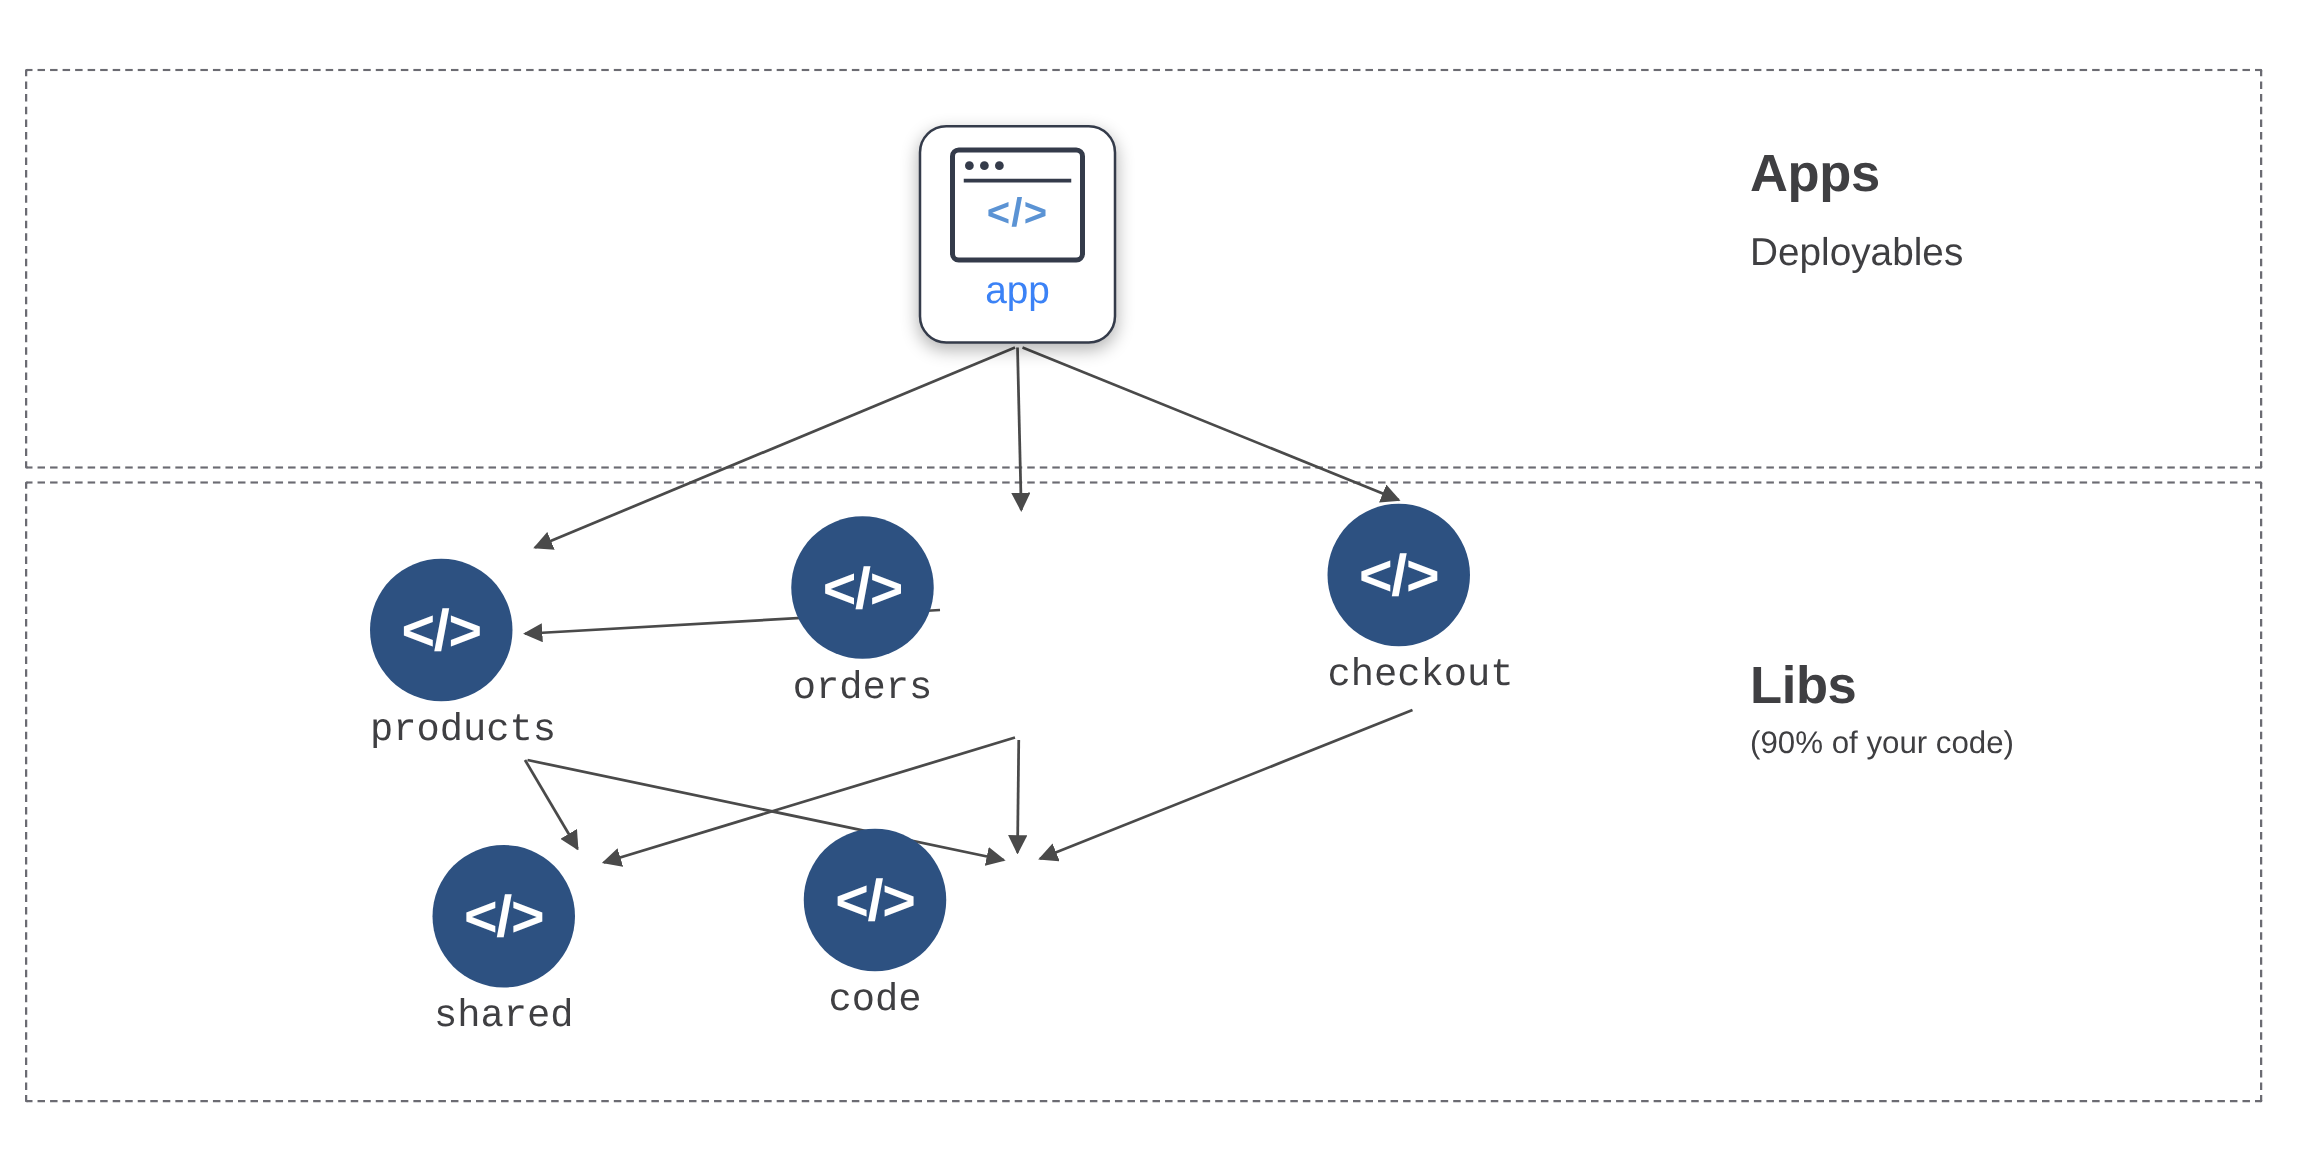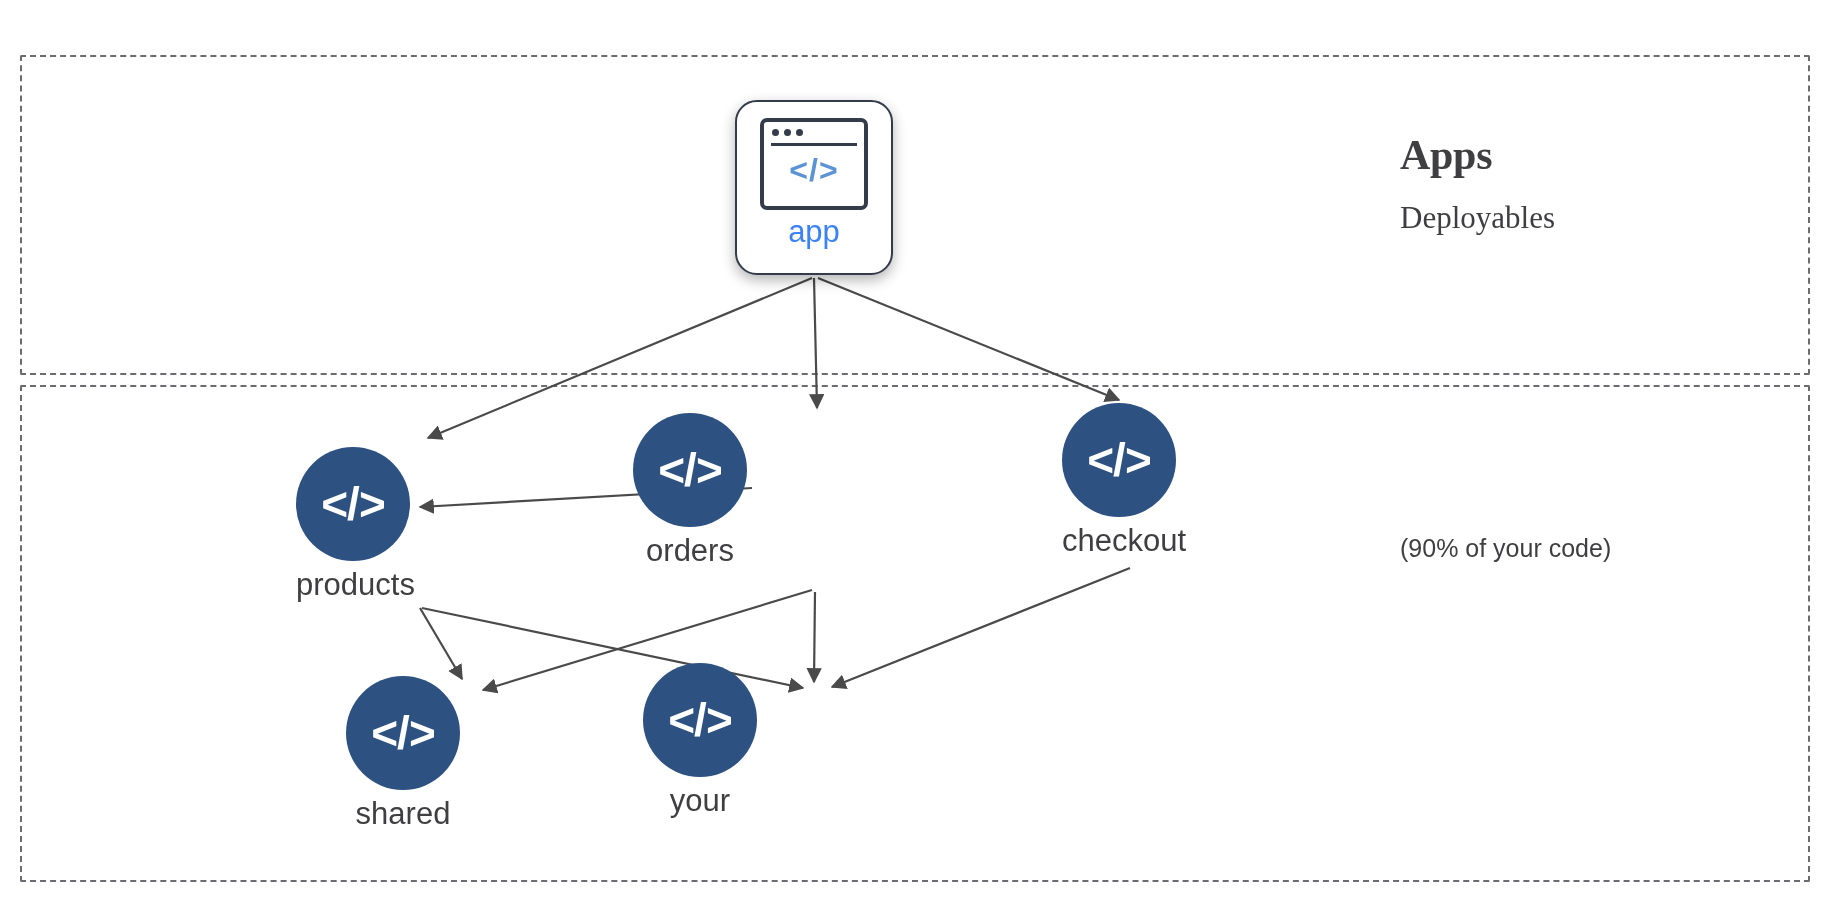--- a/index.html
+++ b/index.html
@@ -24,21 +24,21 @@
     border-radius: 2px;
   }
   #zone-apps { left: 20px; top: 55px; width: 1790px; height: 320px; }
   #zone-libs { left: 20px; top: 385px; width: 1790px; height: 497px; }
 
   .zone-caption {
     position: absolute;
     color: #3f3f42;
     line-height: 1.1;
   }
-  #caption-apps { left: 1400px; top: 132px; font-family: Liberation Serif, serif; }
+  #caption-apps { left: 1400px; top: 116px; }
   #caption-libs { left: 1400px; top: 525px; }
   .zone-title {
     font-size: 42px;
     font-weight: bold;
     letter-spacing: -0.3px;
     color: #3f3f42;
   }
   .zone-sub {
     font-size: 31px;
     font-weight: normal;
@@ -123,20 +123,21 @@
     font-weight: bold;
     letter-spacing: -1px;
     font-family: "Liberation Sans", sans-serif;
   }
   .lib-label {
     text-align: center;
     font-size: 31px;
     color: #3f3f42;
     margin-top: 6px;
     white-space: nowrap;
+    font-family: Liberation Mono, monospace;
   }
   #node-products { left: 296px; top: 447px; }
   #node-orders   { left: 633px; top: 413px; }
   #node-checkout { left: 1062px; top: 403px; }
   #node-shared   { left: 346px; top: 676px; }
   #node-core     { left: 643px; top: 663px; }
 
   #edges {
     position: absolute;
     left: 0; top: 0;
@@ -201,25 +202,26 @@
     <div class="lib-label">checkout</div>
   </div>
 
   <div class="lib-node" id="node-shared">
     <div class="lib-circle">&lt;/&gt;</div>
     <div class="lib-label">shared</div>
   </div>
 
   <div class="lib-node" id="node-core">
     <div class="lib-circle">&lt;/&gt;</div>
-    <div class="lib-label">your</div>
+    <div class="lib-label">code</div>
   </div>
 
   <div class="zone-caption" id="caption-apps">
     <div class="zone-title">Apps</div>
     <div class="zone-sub">Deployables</div>
   </div>
 
   <div class="zone-caption" id="caption-libs">
+    <div class="zone-title">Libs</div>
     <div class="zone-sub small">(90% of your code)</div>
   </div>
 
 </div>
 
 </body></html>

